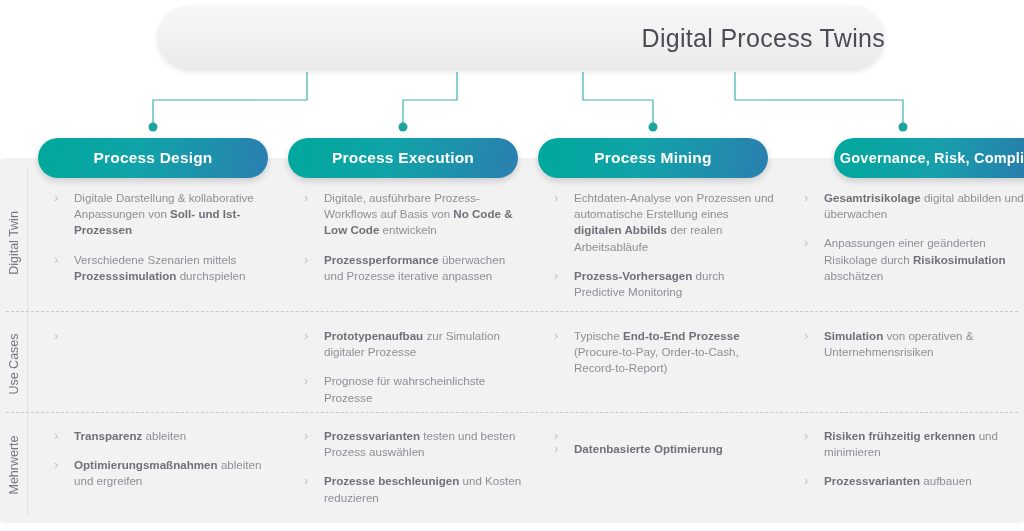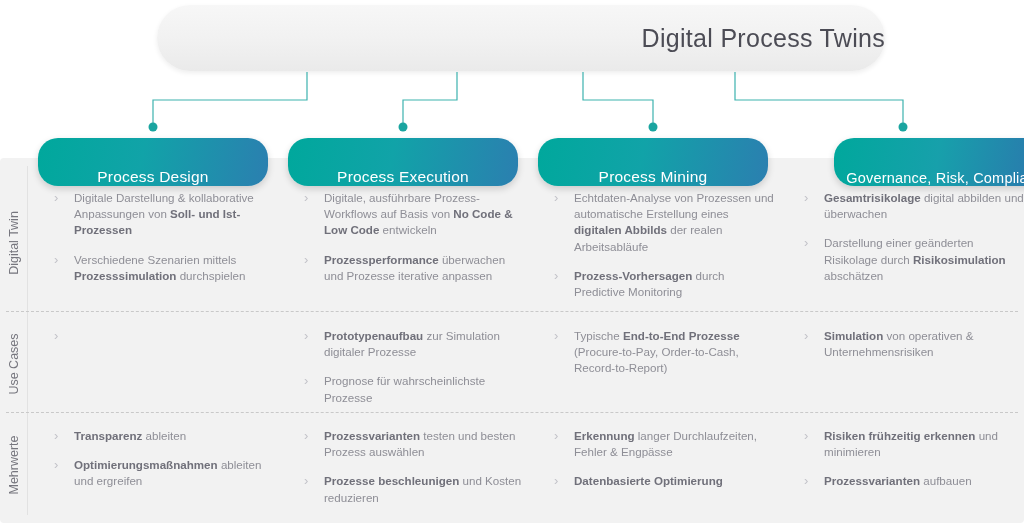--- a/index.html
+++ b/index.html
@@ -54,25 +54,26 @@
     transform:rotate(-90deg);
     transform-origin:center center;
     white-space:nowrap;
   }
   #label-dt{top:78px;}
   #label-uc{top:199px;}
   #label-mw{top:300px;}
 
   
   .pill{
-    position:absolute;top:-20px;height:48px;
+    position:absolute;top:-20px;height:40px;
     border-radius:20px;
-    display:flex;align-items:flex-end;justify-content:center;
+    display:flex;align-items:center;justify-content:center;
     color:#ffffff;font-size:15.5px;letter-spacing:.2px;
     box-shadow:0 3px 7px rgba(0,0,0,.16);
+    font-weight:bold;
   }
   #pill0{left:38px;width:230px;
     background:linear-gradient(100deg,#00a89c 0%,#11a3a8 45%,#2b7fb0 100%);}
   #pill1{left:288px;width:230px;
     background:linear-gradient(100deg,#00a89c 0%,#11a3a8 45%,#2b7fb0 100%);}
   #pill2{left:538px;width:230px;
     background:linear-gradient(100deg,#00a89c 0%,#11a3a8 45%,#2b7fb0 100%);}
   #pill3{left:834px;width:230px;
     background:linear-gradient(100deg,#00a89c 0%,#17a0ab 45%,#2f6fae 100%);
     font-size:14.5px;}
@@ -152,21 +153,21 @@
     <div class="col c1 r0">
         <div class="bullet"><span class="chev">›</span><span><span>Digitale, ausführbare Prozess-Workflows auf Basis von </span><b>No Code &amp; Low Code</b><span> entwickeln</span></span></div>
         <div class="bullet"><span class="chev">›</span><span><b>Prozessperformance</b><span> überwachen und Prozesse iterative anpassen</span></span></div>
       </div>
     <div class="col c2 r0">
         <div class="bullet"><span class="chev">›</span><span><span>Echtdaten-Analyse von Prozessen und automatische Erstellung eines </span><b>digitalen Abbilds</b><span> der realen Arbeitsabläufe</span></span></div>
         <div class="bullet"><span class="chev">›</span><span><b>Prozess-Vorhersagen</b><span> durch Predictive Monitoring</span></span></div>
       </div>
     <div class="col c3 r0">
         <div class="bullet"><span class="chev">›</span><span><b>Gesamtrisikolage</b><span> digital abbilden und überwachen</span></span></div>
-        <div class="bullet"><span class="chev">›</span><span><span>Darstellung einer geänderten Risikolage durch </span><b>Risikosimulation</b><span> abschätzen</span></span></div>
+        <div class="bullet"><span class="chev">›</span><span><span>Anpassungen einer geänderten Risikolage durch </span><b>Risikosimulation</b><span> abschätzen</span></span></div>
       </div>
 
     <div class="col c0 r1">
         <div class="bullet"><span class="chev">›</span></div>
       </div>
     <div class="col c1 r1">
         <div class="bullet"><span class="chev">›</span><span><b>Prototypenaufbau</b><span> zur Simulation digitaler Prozesse</span></span></div>
         <div class="bullet"><span class="chev">›</span><span><span>Prognose für wahrscheinlichste Prozesse</span></span></div>
       </div>
     <div class="col c2 r1">
@@ -178,21 +179,21 @@
 
     <div class="col c0 r2">
         <div class="bullet"><span class="chev">›</span><span><b>Transparenz</b><span> ableiten</span></span></div>
         <div class="bullet"><span class="chev">›</span><span><b>Optimierungsmaßnahmen</b><span> ableiten und ergreifen</span></span></div>
       </div>
     <div class="col c1 r2">
         <div class="bullet"><span class="chev">›</span><span><b>Prozessvarianten</b><span> testen und besten Prozess auswählen</span></span></div>
         <div class="bullet"><span class="chev">›</span><span><b>Prozesse beschleunigen</b><span> und Kosten reduzieren</span></span></div>
       </div>
     <div class="col c2 r2">
-        <div class="bullet"><span class="chev">›</span><span><b>Erkennung</b><span> langer Durchlaufzeiten, Fehler &amp; Engpässe</span></span></div>
+        <div class="bullet"><span class="chev">›</span></div>
         <div class="bullet"><span class="chev">›</span><span><b>Datenbasierte Optimierung</b></span></div>
       </div>
     <div class="col c3 r2">
         <div class="bullet"><span class="chev">›</span><span><b>Risiken frühzeitig erkennen</b><span> und minimieren</span></span></div>
         <div class="bullet"><span class="chev">›</span><span><b>Prozessvarianten</b><span> aufbauen</span></span></div>
       </div>
 
   </div>
 </div>
 

